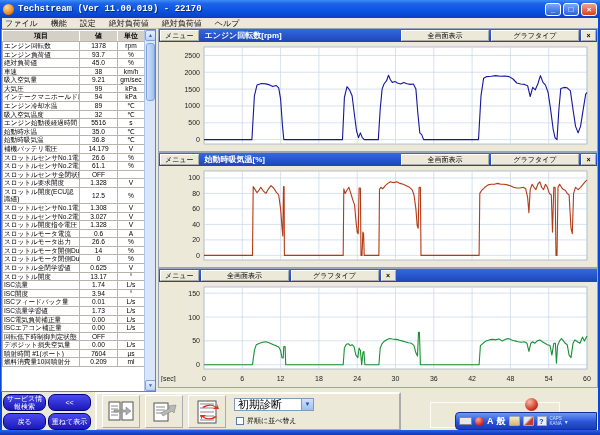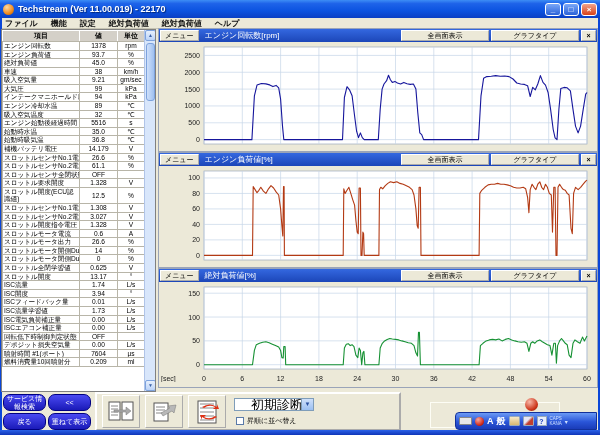--- a/index.html
+++ b/index.html
@@ -7,31 +7,31 @@
     font-family:"Liberation Sans","DejaVu Sans",sans-serif; }
   #window { position:absolute; left:0; top:0; width:600px; height:435px;
     background:#ece9d8; overflow:hidden; }
   
   .titlebar { position:absolute; left:0; top:0; width:600px; height:18px;
     background:linear-gradient(180deg,#3d8df5 0%,#1e63e9 20%,#0c53e0 60%,#0a3fc4 100%);
     display:flex; align-items:center; padding:0 3px; }
   .app-icon { width:11px; height:11px; border-radius:50%;
     background:radial-gradient(circle at 35% 30%,#ffd9a0,#f08a1d 60%,#9a4f05); margin-right:4px; flex:none; }
   .title-text { color:#fff; font-size:9px; font-weight:bold; flex:1;
-    text-shadow:1px 1px 1px #00257a; white-space:nowrap; overflow:hidden; }
+    text-shadow:1px 1px 1px #00257a; white-space:nowrap; overflow:hidden;font-family:Liberation Mono, monospace; }
   .win-btns { display:flex; gap:2px; }
   .win-btn { width:16px; height:13px; border:1px solid #fff; border-radius:3px;
     background:linear-gradient(180deg,#7aa7f8,#2a62d8); color:#fff; font-size:8px;
     line-height:11px; text-align:center; font-weight:bold; }
   .win-btn.close { background:linear-gradient(180deg,#f2a38a,#d6411a); }
   
   .menubar { position:absolute; left:0; top:18px; width:600px; height:11px;
     background:#ece9d8; border-bottom:1px solid #c6c3b2; display:flex; gap:13px;
     align-items:center; padding-left:5px; font-size:8px; color:#111; }
-  .menu-item { white-space:nowrap;font-weight:bold; }
+  .menu-item { white-space:nowrap; }
   
   .table-wrap { position:absolute; left:1px; top:29px; width:155px; height:363px;
     background:#fff; border:1px solid #808080; overflow:hidden; }
   table.data { border-collapse:collapse; table-layout:fixed; width:142px; }
   table.data th { background:#d4d0c8; border:1px outset #fff; font-size:7px;
     font-weight:bold; height:11px; color:#000; }
   table.data td { border:1px solid #b8b5a8; font-size:6.6px; line-height:1.15;
     padding:0 1px; color:#000; overflow:hidden; }
   td.c-val { text-align:center; }
   td.c-unit { text-align:center; }
@@ -45,38 +45,38 @@
   .sb-up { top:0; } .sb-down { bottom:0; }
   .sb-thumb { position:absolute; left:1px; top:13px; width:9px; height:58px;
     background:linear-gradient(90deg,#cfe0fa,#9fc0f0); border:1px solid #7da2dd; border-radius:3px; }
   
   .chart-panel { position:absolute; left:158px; width:440px; background:#ece9d8;
     border:1px solid #9aa4b8; }
   .chart-head { height:13px; background:linear-gradient(180deg,#3468e0,#1c46b8);
     display:flex; align-items:center; padding:1px; gap:2px; }
   .chead-btn { background:#ece9d8; border:1px outset #fff; font-size:7px;
     padding:0 4px; height:11px; line-height:9px; color:#000; white-space:nowrap; }
-  .chart-title { color:#fff; font-size:8px; font-weight:normal; flex:1;
+  .chart-title { color:#fff; font-size:8px; font-weight:bold; flex:1;
     padding-left:4px; white-space:nowrap; overflow:hidden; }
   .chead-btn.wide { width:88px; text-align:center; }
   .chead-btn.x { width:15px; text-align:center; font-weight:bold; }
   .chart-body { position:relative; }
   svg text { font-family:"Liberation Sans","DejaVu Sans",sans-serif; }
   
   .blue-btn { position:absolute; border:1px solid #000080; border-radius:7px;
     background:linear-gradient(180deg,#4a4af2,#1a1ab8); color:#fff; font-size:7px;
     display:flex; align-items:center; justify-content:center; text-align:center;
     line-height:1.1; padding:1px; }
   .toolbar { position:absolute; left:95px; top:392px; width:306px; height:39px;
     background:#ece9d8; border:2px outset #fff; display:flex; align-items:center; }
   .tool-btn { width:38px; height:33px; margin-left:5px; background:#ece9d8;
     border:1px outset #fff; display:flex; align-items:center; justify-content:center; }
   .combo { position:absolute; left:137px; top:4px; width:80px; height:13px;
     background:#fff; border:1px solid #7f9db9; display:flex; }
-  .combo-text { flex:1; font-size:13px; line-height:11px; padding-left:16px;
+  .combo-text { flex:1; font-size:11px; line-height:11px; padding-left:3px;
     white-space:nowrap; overflow:hidden; }
   .combo-arrow { width:12px; background:linear-gradient(180deg,#cfe0fa,#9cc0f2);
     border-left:1px solid #7f9db9; color:#2a50a0; font-size:6px; text-align:center; line-height:11px; }
   .check-row { position:absolute; left:139px; top:22px; display:flex; align-items:center; gap:3px; }
   .checkbox { width:8px; height:8px; background:#fff; border:1px solid #5a7aa8; }
   .check-label { font-size:7px; color:#000; white-space:nowrap; }
   .ghost-box { position:absolute; left:430px; top:402px; width:130px; height:26px;
     border:1px solid #fdfdf5; }
   .red-ball { position:absolute; left:525px; top:398px; width:13px; height:13px;
     border-radius:50%; background:radial-gradient(circle at 35% 30%,#f8b8a8,#cc3318 65%,#701505); }
@@ -375,21 +375,21 @@
             <line x1="0" y1="8.420138888888891" x2="383" y2="8.420138888888891" stroke="#c5d6e8" stroke-width="0.7"></line>
             <text x="-4" y="10.920138888888891" text-anchor="end" font-size="7" fill="#222">2500</text>
             <polyline points="0.0,92.6 47.9,92.6 50.4,48.8 53.0,38.1 57.4,36.5 61.9,36.9 65.7,37.9 68.9,39.6 72.1,38.4 74.7,40.8 76.6,52.2 78.5,79.1 79.8,92.6 138.5,92.6 140.4,50.5 143.0,39.7 145.5,42.8 148.1,48.8 150.6,69.0 152.6,84.2 154.5,90.6 156.4,85.9 158.3,90.6 160.2,92.6 174.3,92.6 176.2,62.3 178.1,42.1 180.0,37.0 182.6,33.7 184.5,28.3 186.4,32.7 188.3,35.4 190.9,34.4 193.4,36.0 196.6,37.0 199.8,35.4 203.0,36.7 206.2,37.4 209.4,37.0 211.9,42.1 213.8,65.7 215.8,85.9 217.7,87.6 219.6,92.6 274.5,92.6 277.0,48.8 279.6,31.3 282.8,29.6 287.3,29.3 291.7,28.6 296.2,29.3 300.7,29.0 305.1,29.6 309.0,32.0 312.8,36.0 316.6,37.0 320.4,37.4 323.6,38.7 326.2,49.5 328.7,40.4 331.3,42.8 333.8,37.0 336.4,28.6 339.0,35.4 341.5,38.1 344.1,45.5 346.6,62.3 349.2,82.5 351.1,90.9 353.0,92.6 354.9,62.3 356.8,41.4 360.0,40.4 363.2,40.8 366.4,43.8 369.0,62.3 371.5,79.1 374.1,85.9 376.6,79.1 379.2,62.3 381.7,47.2 383.0,45.5" fill="none" stroke="#16169c" stroke-width="1.1" stroke-linejoin="round"></polyline>
           </g>
         </svg></div>
   </div>
 
   <div class="chart-panel" style="top:152px;height:116px;">
     <div class="chart-head">
       <button class="chead-btn">メニュー</button>
-      <div class="chart-title">エンジン負荷値[%]</div>
+      <div class="chart-title">始動時吸気温[%]</div>
       <button class="chead-btn wide">全画面表示</button>
       <button class="chead-btn wide">グラフタイプ</button>
       <button class="chead-btn x">×</button>
     </div>
     <div class="chart-body"><svg width="438" height="107">
           <g transform="translate(45,5)">
             <rect x="0" y="0" width="383" height="89" fill="#ffffff" stroke="#9aa8bc" stroke-width="0.7"></rect>
             <line x1="0" y1="0" x2="0" y2="89" stroke="#c5d6e8" stroke-width="0.7"></line>
             <line x1="38.300000000000004" y1="0" x2="38.300000000000004" y2="89" stroke="#c5d6e8" stroke-width="0.7"></line>
             <line x1="76.60000000000001" y1="0" x2="76.60000000000001" y2="89" stroke="#c5d6e8" stroke-width="0.7"></line>
@@ -414,21 +414,20 @@
             <line x1="0" y1="6.965217391304347" x2="383" y2="6.965217391304347" stroke="#c5d6e8" stroke-width="0.7"></line>
             <text x="-4" y="9.465217391304346" text-anchor="end" font-size="7" fill="#222">100</text>
             <polyline points="0.0,84.4 48.5,84.4 49.2,15.5 51.1,18.6 53.0,21.7 54.9,19.3 56.8,16.3 59.4,20.1 61.9,22.4 64.5,17.8 67.0,14.7 69.6,17.0 72.1,20.9 74.7,24.0 76.6,37.9 77.9,54.9 78.8,65.0 79.5,15.5 80.1,15.5 80.4,84.4 139.2,84.4 139.8,17.8 141.1,22.4 143.0,19.3 144.9,16.3 146.8,22.4 148.7,28.6 150.6,34.1 151.9,49.5 153.2,61.1 154.2,62.7 155.1,17.0 156.4,17.0 157.0,84.4 158.0,84.4 158.9,61.1 159.6,62.7 160.2,84.4 174.9,84.4 175.5,18.6 176.8,16.3 178.7,17.8 181.3,14.7 183.8,12.4 186.4,10.8 189.6,11.6 192.8,10.8 196.0,12.4 199.2,13.2 202.4,14.7 205.5,16.3 208.1,18.6 210.0,24.0 211.9,37.9 213.2,54.9 214.2,57.3 215.1,16.3 216.4,16.3 217.0,84.4 275.1,84.4 275.8,22.4 277.7,19.3 280.9,16.3 284.1,13.9 287.3,13.2 290.4,13.2 293.6,12.4 296.8,13.2 300.0,13.2 303.2,13.9 306.4,14.7 309.6,16.3 312.8,17.0 316.0,17.0 319.2,16.3 321.7,17.8 323.6,26.3 324.9,41.8 326.2,18.6 328.1,13.2 330.0,16.3 331.9,18.6 333.8,13.2 335.8,10.8 337.7,16.3 339.6,18.6 341.5,13.2 343.4,16.3 345.3,22.4 347.3,24.0 348.5,61.1 349.8,16.3 351.1,16.3 352.0,84.4 353.0,84.4 354.0,16.3 355.6,13.2 357.5,16.3 359.4,18.6 361.3,19.3 363.2,22.4 365.1,24.0 367.0,57.3 368.3,62.7 369.6,22.4 371.5,16.3 374.1,18.6 376.6,16.3 379.2,13.2 381.7,10.1 383.0,9.3" fill="none" stroke="#b33a14" stroke-width="1.1" stroke-linejoin="round"></polyline>
           </g>
         </svg></div>
   </div>
 
   <div class="chart-panel" style="top:268px;height:120px;">
     <div class="chart-head">
       <button class="chead-btn">メニュー</button>
-      <div class="chart-title">絶対負荷値[%]</div>
       <button class="chead-btn wide">全画面表示</button>
       <button class="chead-btn wide">グラフタイプ</button>
       <button class="chead-btn x">×</button>
     </div>
     <div class="chart-body"><svg width="438" height="100">
           <g transform="translate(45,5)">
             <rect x="0" y="0" width="383" height="82" fill="#ffffff" stroke="#9aa8bc" stroke-width="0.7"></rect>
             <line x1="0" y1="0" x2="0" y2="82" stroke="#c5d6e8" stroke-width="0.7"></line>
             <text x="0" y="94" text-anchor="middle" font-size="7" fill="#222">0</text>
             <line x1="38.300000000000004" y1="0" x2="38.300000000000004" y2="82" stroke="#c5d6e8" stroke-width="0.7"></line>

